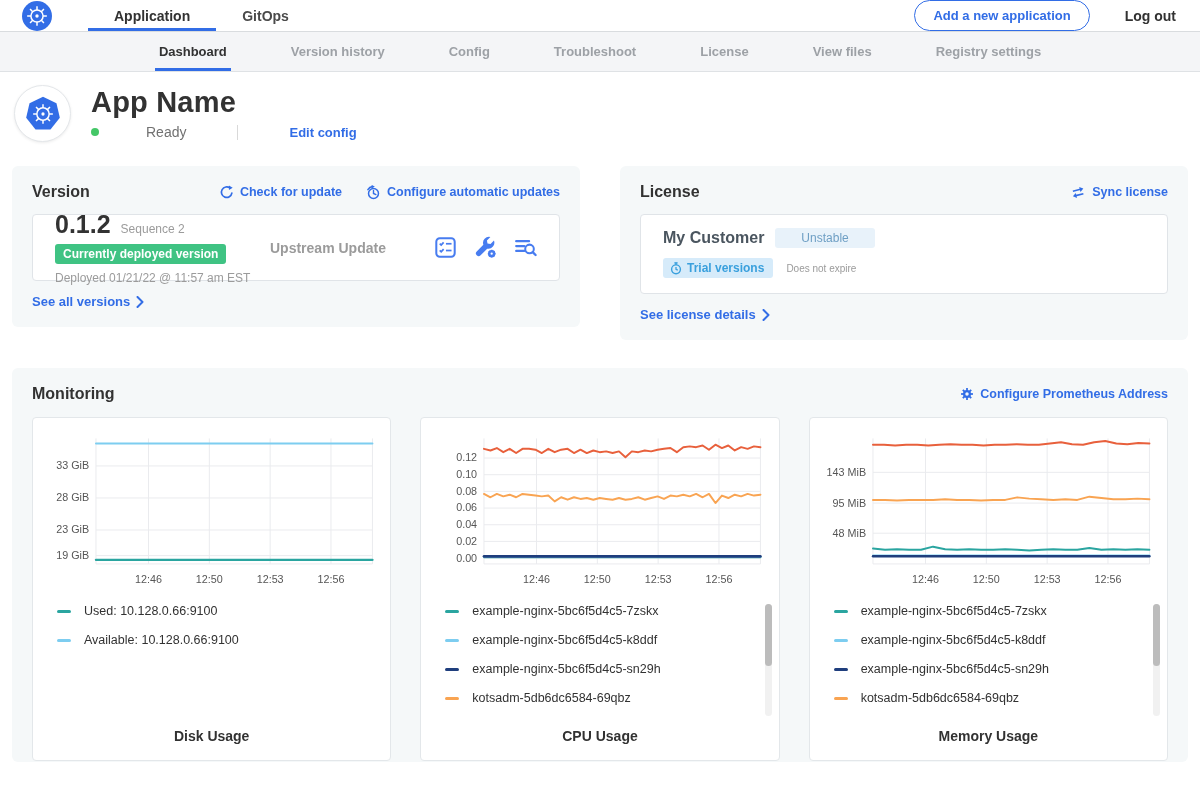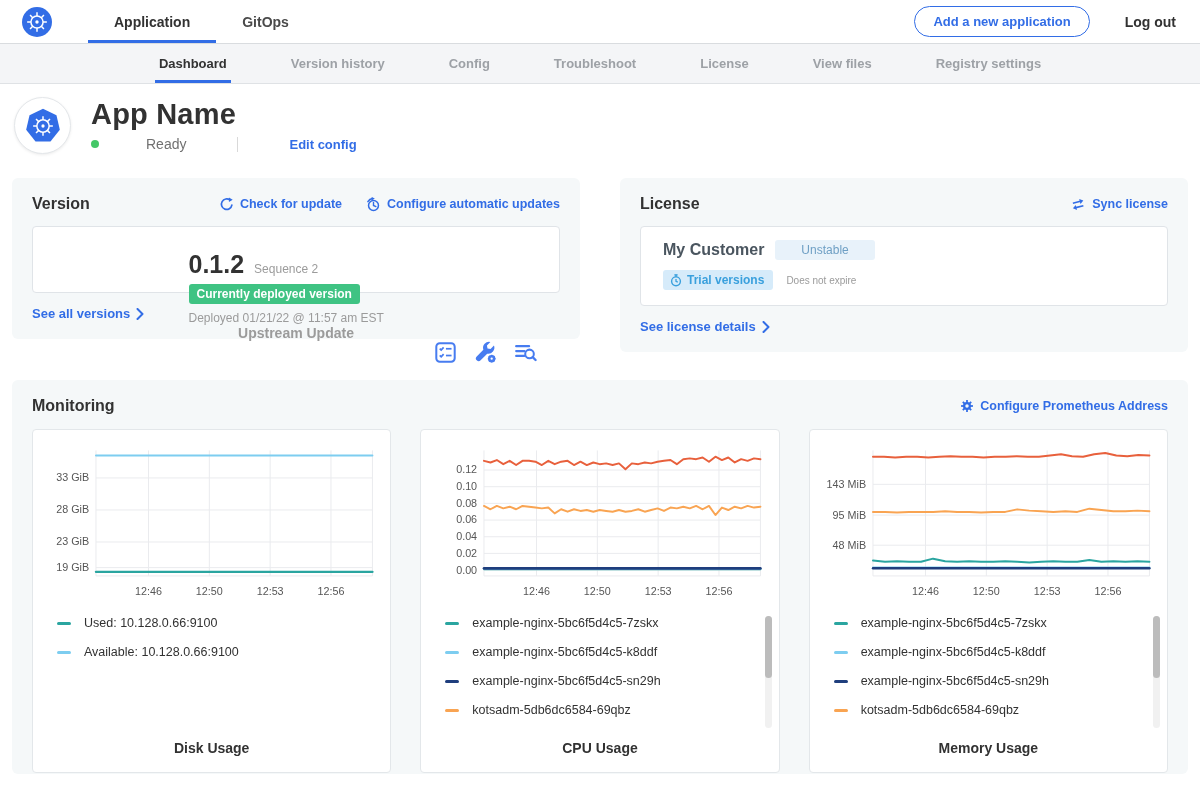--- a/index.html
+++ b/index.html
@@ -1,21 +1,21 @@
 <!DOCTYPE html>
 <html><head>
 <meta charset="utf-8">
 <style>
   * { margin:0; padding:0; box-sizing:border-box; }
   html,body { width:1200px; height:796px; background:#fff; font-family:"Liberation Sans", sans-serif; overflow:hidden; }
   .link { color:#326de6; font-weight:700; font-size:12.5px; display:inline-flex; align-items:center; gap:6px; cursor:pointer; }
   .link svg { flex:0 0 auto; }
 
   
-  .topnav { height:44px; display:flex; align-items:stretch; padding:0 24px 0 22px; border-bottom:1px solid #d9dcdf; background:#fff; }
+  .topnav { height:32px; display:flex; align-items:stretch; padding:0 24px 0 22px; border-bottom:1px solid #d9dcdf; background:#fff; }
   .logo-sm { width:30px; height:30px; align-self:center; margin-right:36px; cursor:pointer; }
   .topnav-tabs { display:flex; align-items:stretch; }
   .topnav-tab { display:flex; align-items:center; padding:0 26px; font-size:14px; font-weight:700; color:#4a4a4a; cursor:pointer; }
   .topnav-tab.active { color:#323232; box-shadow: inset 0 -3px 0 #326de6; }
   .topnav-right { margin-left:auto; display:flex; align-items:center; gap:35px;justify-content:flex-end; }
   .add-app-btn { border:1px solid #326de6; background:#fff; color:#326de6; font-family:inherit; font-size:13px; font-weight:700; padding:7px 18px; border-radius:17px; cursor:pointer; }
   .logout { font-size:14px; font-weight:600; color:#323232; cursor:pointer; }
 
   
   .subnav { height:40px; background:#f4f5f7; border-bottom:1px solid #dfe2e5; display:flex; justify-content:center; gap:56px; padding-left:0; }
@@ -33,21 +33,21 @@
 
   
   .cards-row { display:flex; gap:40px; margin:10px 12px 0 12px; align-items:flex-start; }
   .card { background:#f5f8f9; border-radius:6px; padding:17px 20px; }
   .card-head { display:flex; align-items:center; }
   .card-title { font-size:16px; font-weight:800; color:#323232; }
   .card-head .links { margin-left:auto; display:flex; gap:24px; }
   .panel { background:#fff; border:1px solid #e0e4e8; border-radius:4px; margin-top:13px; }
   .version-card { width:576px; }
   .license-card { width:576px; }
-  .version-panel { padding:23px 22px; display:flex; align-items:center; height:67px;flex-direction:column; }
+  .version-panel { padding:6px 22px; display:flex; align-items:center; height:67px; }
   .ver-left { width:215px; }
   .ver-line { display:flex; align-items:baseline; gap:10px; }
   .ver-num { font-size:25px; font-weight:800; color:#323232; }
   .ver-seq { font-size:12px; color:#9b9b9b; }
   .dep-badge { display:inline-block; margin-top:5px; background:#3fc383; color:#fff; font-size:12px; font-weight:700; padding:3px 8px; border-radius:3px; }
   .dep-at { margin-top:7px; font-size:12px; color:#9b9b9b; }
   .ver-type { font-size:14px; font-weight:700; color:#9b9b9b; }
   .ver-icons { margin-left:auto; display:flex; gap:17px; color:#477cf0; }
   .ver-icons span { cursor:pointer; display:flex; }
   .see-link { margin-top:13px; font-size:13px; }

